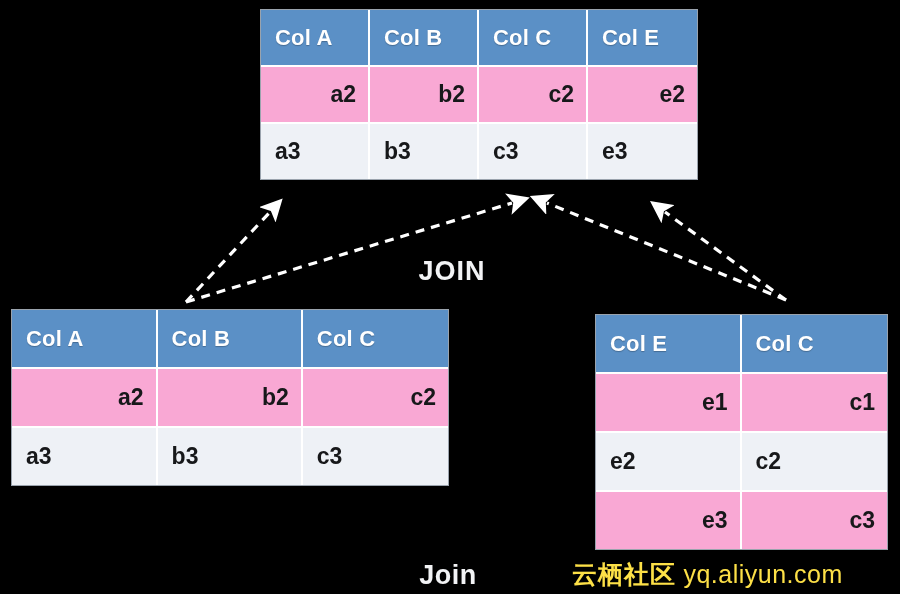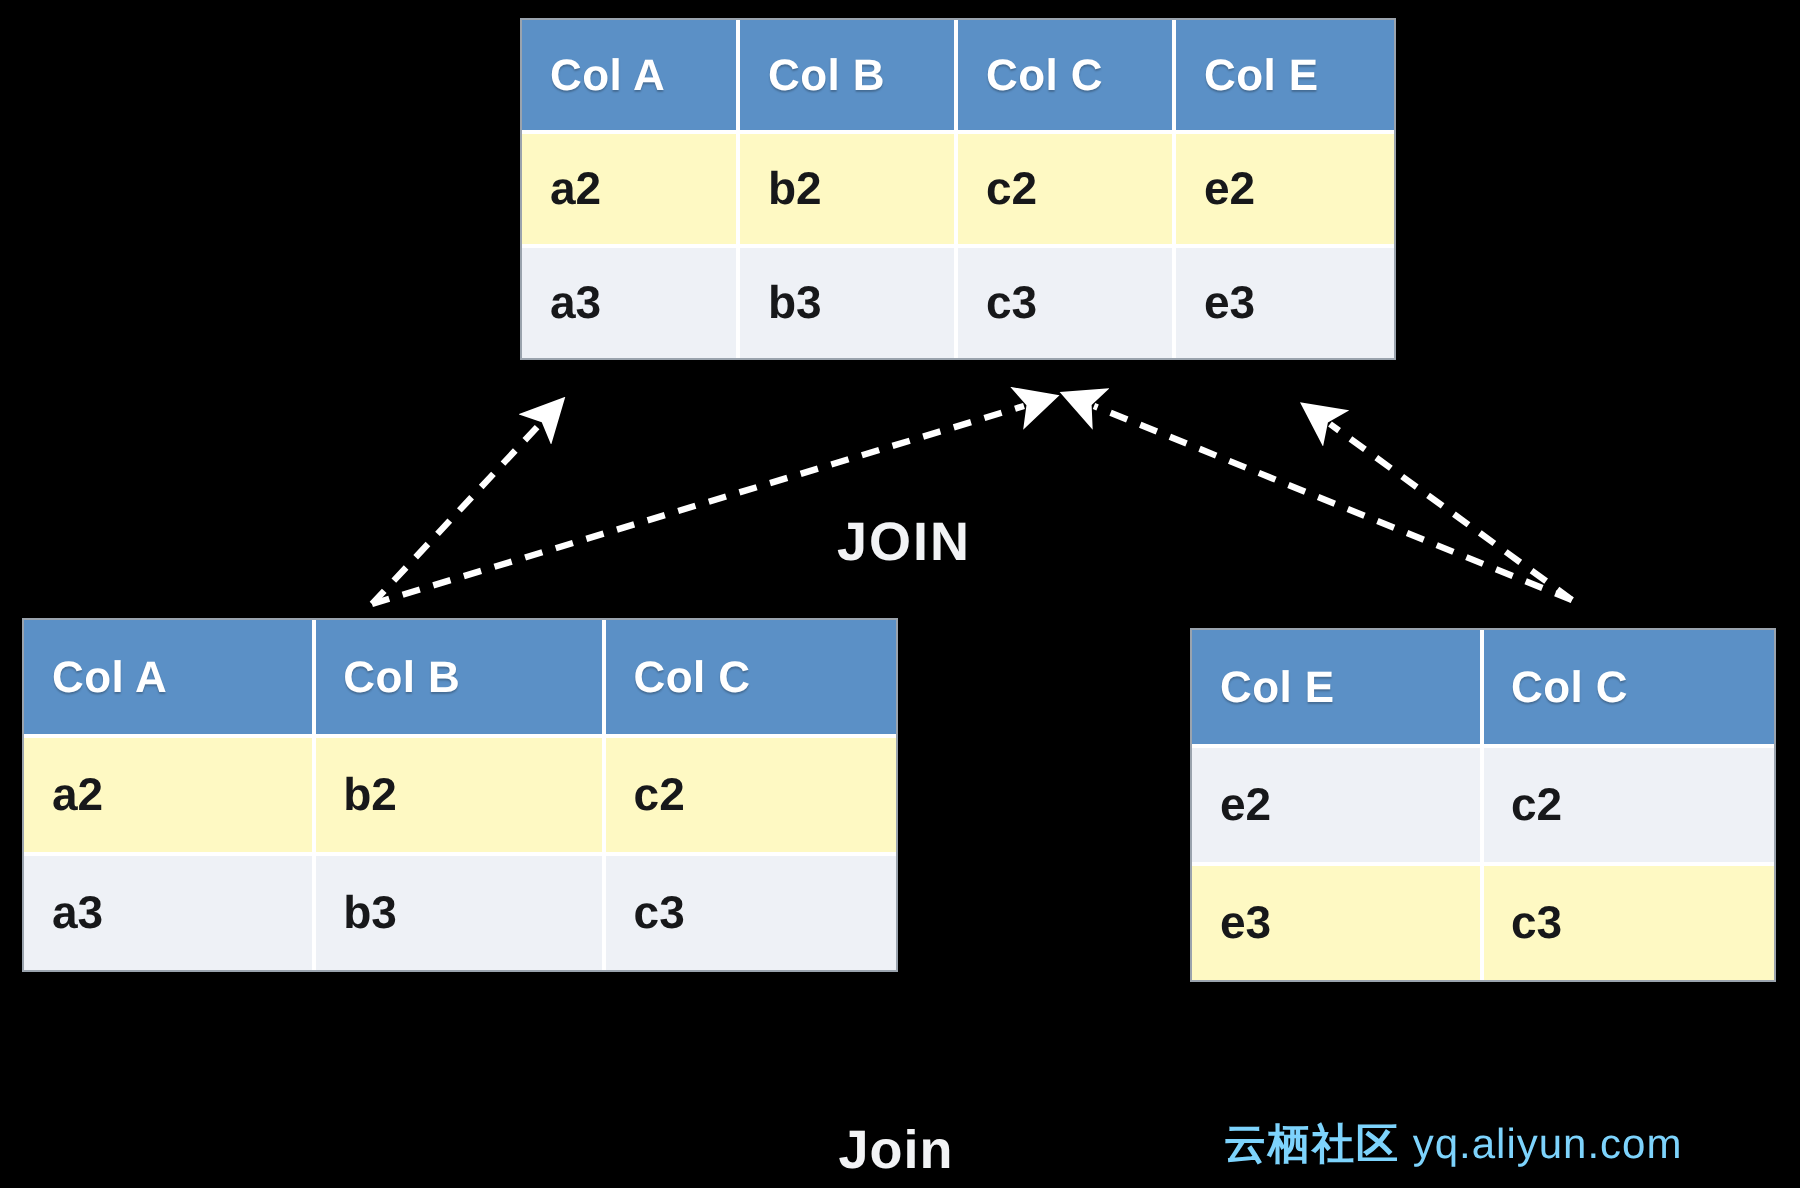--- a/index.html
+++ b/index.html
@@ -45,21 +45,21 @@
     text-shadow: 0 1px 1px rgba(0,0,0,0.25);
   }
   .tbl th:last-child { border-right: none; }
   .tbl td {
     color: #17181a;
     font-size: 23px;
     border-right: 2px solid #ffffff;
     border-bottom: 2px solid #ffffff;
   }
   .tbl td:last-child { border-right: none; }
-  .tbl tr.row-dark td { background: #fef9c3; }
+  .tbl tr.row-dark td { background: #f9a8d4; text-align: right; }
   .tbl tr.row-light td { background: #eef1f6; }
   .tbl tr:last-child td { border-bottom: none; margin-top: 48px; }
 
   
   #table-result {
     left: 261px; top: 10px; width: 436px;
   }
   #table-result th, #table-result td { height: 55px; }
 
   #table-left {
@@ -98,24 +98,24 @@
   #join-label-bottom {
     left: 0; right: 0;
     top: 560px;
     text-align: center;
     font-size: 27px;
     letter-spacing: 0.5px;
     transform: translateX(-2px);
   }
   #watermark {
     position: absolute;
-    left: 612px;
+    left: 572px;
     top: 558px;
-    font-size: 21px;
-    color: #7dd3fc;
+    font-size: 25px;
+    color: #fde047;
     white-space: nowrap;
     font-weight: normal;
     letter-spacing: 0.5px;
   }
   #watermark .wm-cn {
     font-family: "DejaVu Sans", sans-serif;
     font-weight: bold;
     letter-spacing: 1px;
   }
 </style>
@@ -187,20 +187,24 @@
         <col style="width:50%">
         <col style="width:50%">
       </colgroup>
     <thead>
       <tr>
         <th>Col E</th>
         <th>Col C</th>
       </tr>
     </thead>
     <tbody>
+      <tr class="row-dark">
+        <td>e1</td>
+        <td>c1</td>
+      </tr>
       <tr class="row-light">
         <td>e2</td>
         <td>c2</td>
       </tr>
       <tr class="row-dark">
         <td>e3</td>
         <td>c3</td>
       </tr>
     </tbody>
   </table>

